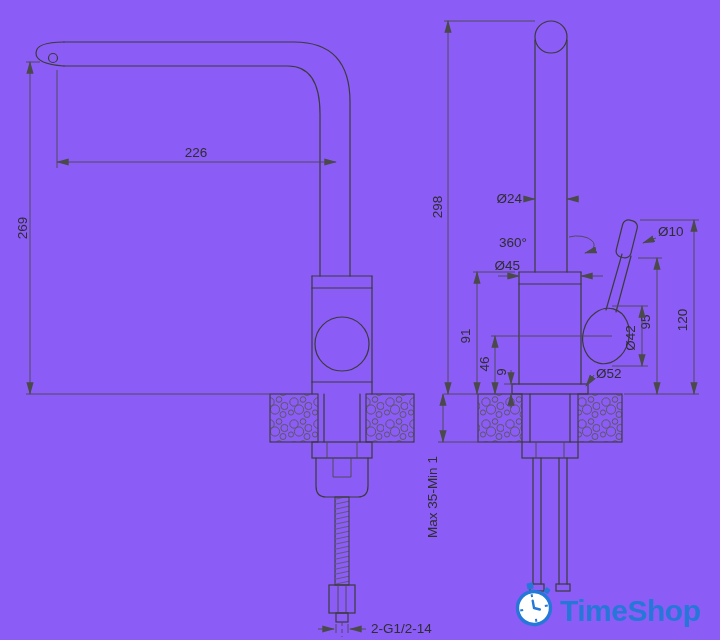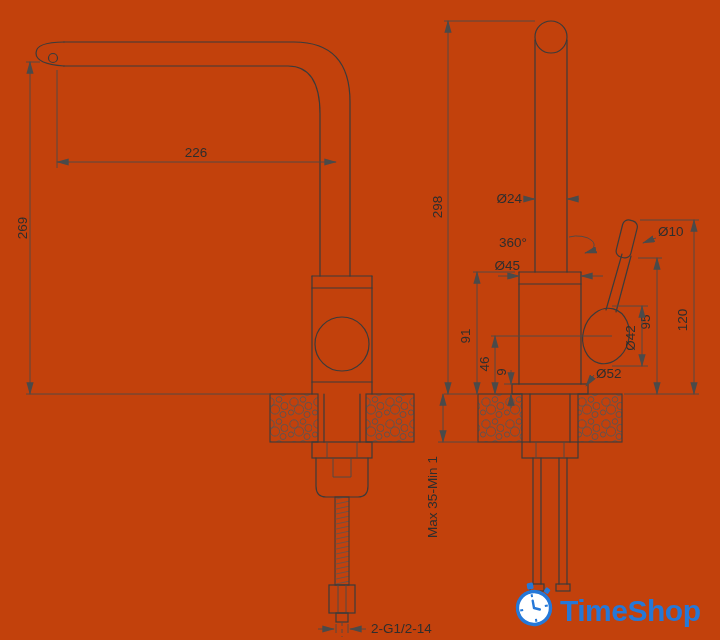--- a/index.html
+++ b/index.html
@@ -1,16 +1,16 @@
 <!DOCTYPE html>
 <html><head>
 <meta charset="utf-8">
 <style>
   html,body{margin:0;padding:0;background:#ffffff;}
-  .frame{position:relative;width:720px;height:640px;background:#c2410c;overflow:hidden;
+  .frame{position:relative;width:720px;height:640px;background:#8b5cf6;overflow:hidden;
          font-family:"Liberation Sans",sans-serif;}
   svg{position:absolute;left:0;top:0;}
   .ln{stroke:#3b3b3b;stroke-width:1.2;fill:none;stroke-linecap:round;}
   .thin{stroke:#4a4a4a;stroke-width:0.9;fill:none;}
   .dim{stroke:#4a4a4a;stroke-width:0.9;fill:none;}
   .dash{stroke:#4a4a4a;stroke-width:0.9;fill:none;stroke-dasharray:4 3;}
   .dtxt{font:13.5px "Liberation Sans",sans-serif;fill:#2e2e2e;stroke:none;}
   .logo-txt{font:bold 30px "Liberation Sans",sans-serif;letter-spacing:-0.5px;stroke:none;}
 </style>
 </head>

